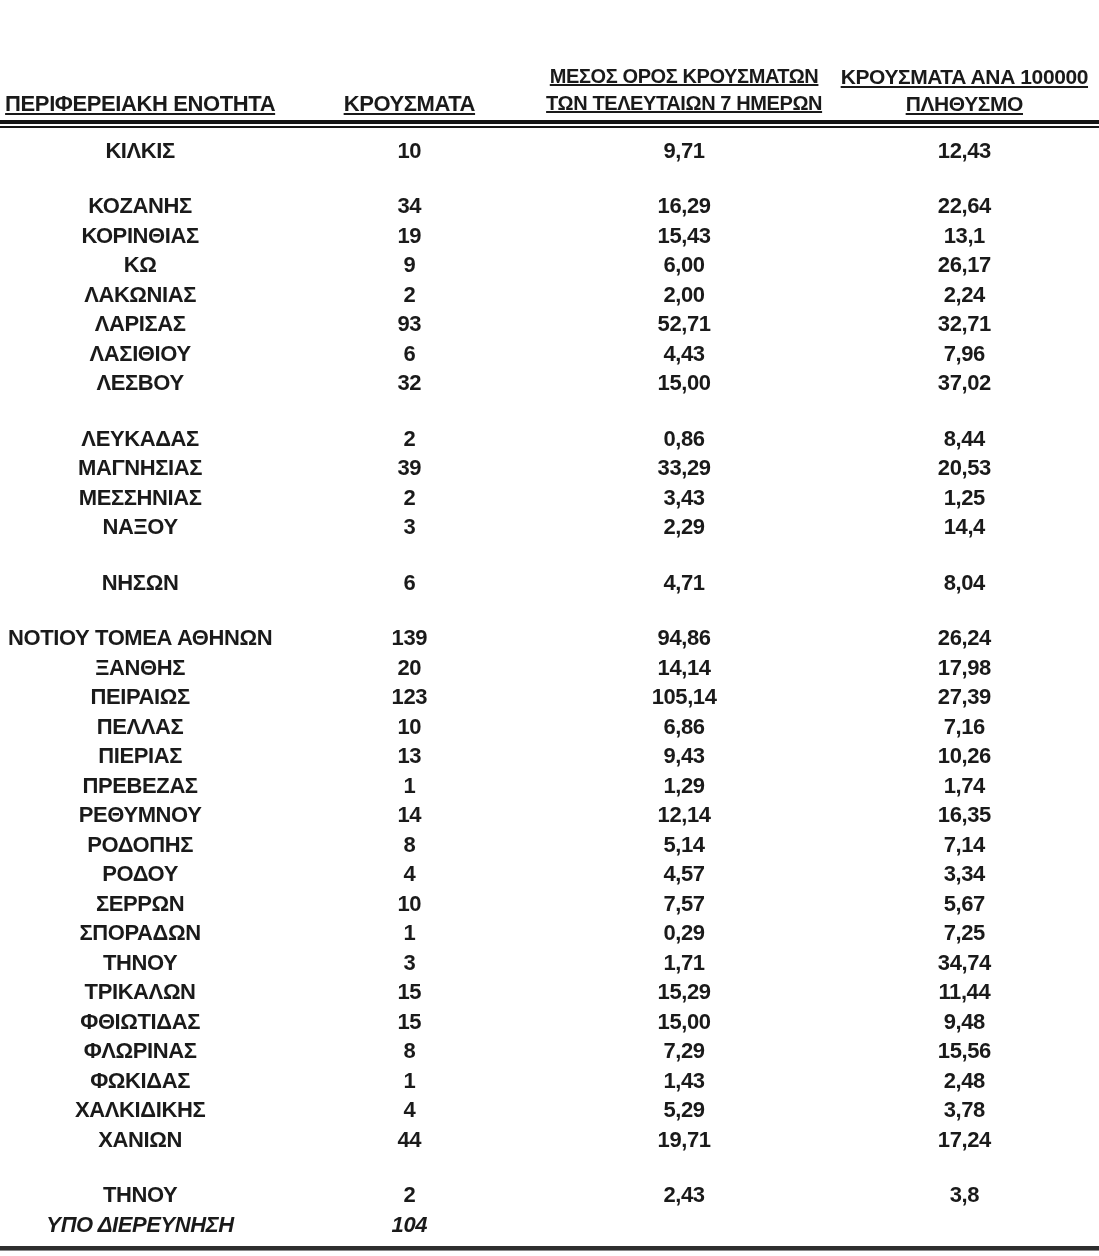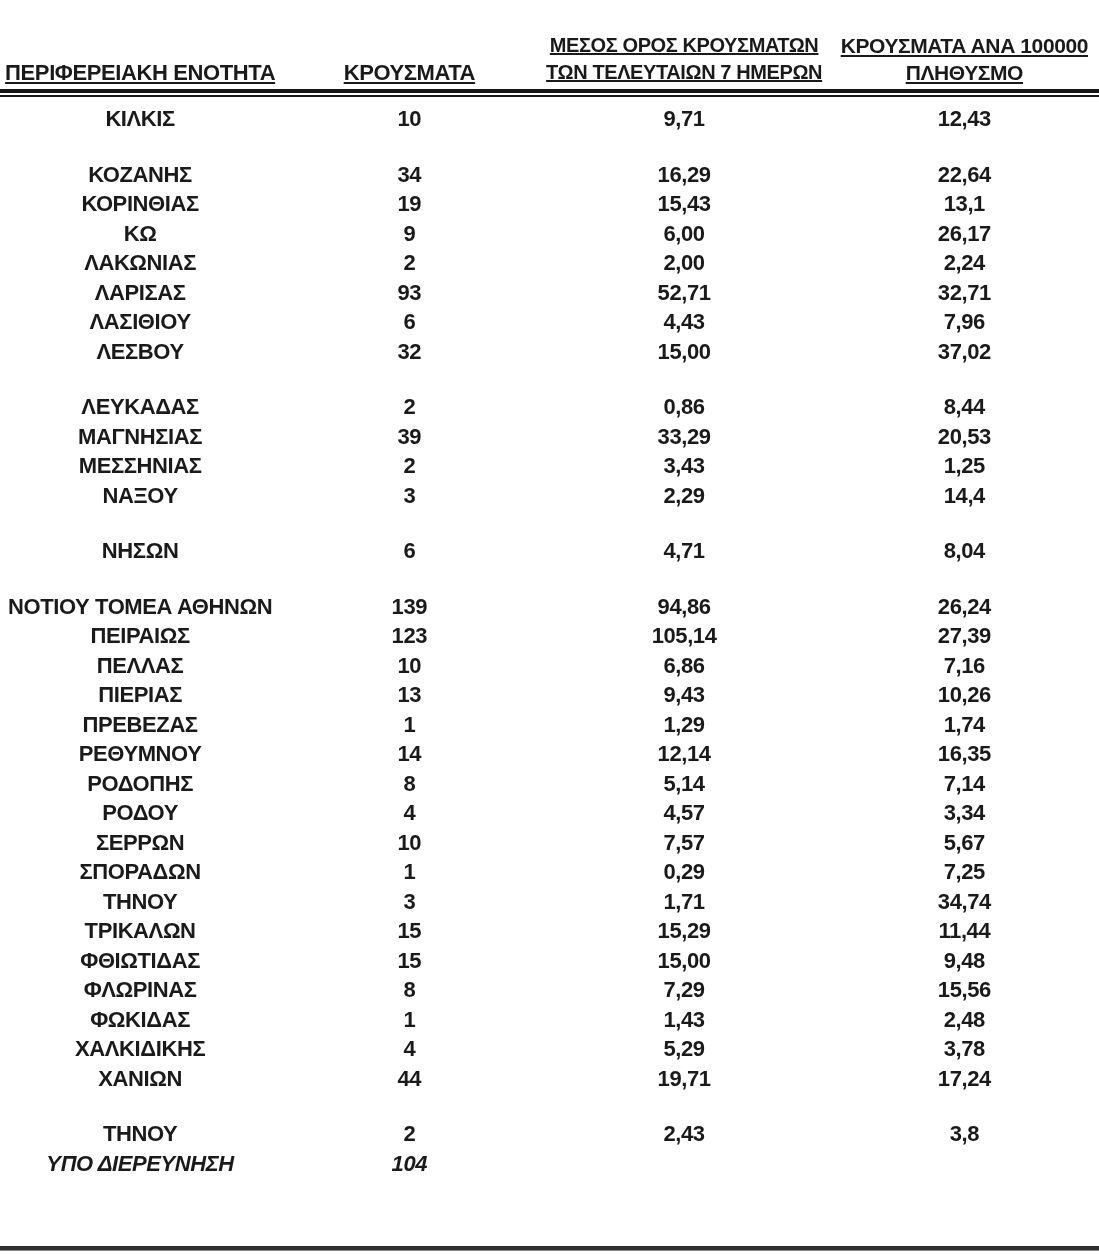--- a/index.html
+++ b/index.html
@@ -28,36 +28,36 @@
     font-weight: 700;
     font-size: 22px;
     letter-spacing: -0.4px;
     line-height: 29px;
   }
   .hdr-cell { line-height: 27px; text-decoration: underline; }
   .hdr-cell .hline { display: block; }
   .c0, .h0 { width: 25.5%; }
   .c1, .h1 { width: 23.5%; }
   .c2, .h2 { width: 26.5%; }
-  .c3, .h3 { width: 24.5%; }
+  .c3, .h3 { width: 24.5%; margin-top: 31px; }
   .h2 { font-size: 20px; }
   .h3 { font-size: 21px; }
   .header-rule {
     margin-top: 3px;
     height: 2px;
     border-top: 4px solid #161616;
     border-bottom: 2px solid #161616;
     background: #ffffff;
   }
   .tbody {
     padding-top: 7px;
   }
   .row {
     display: flex;
-    align-items: center;
+    align-items: flex-end;
     height: 29.5px;
   }
   .row.spacer {
     height: 26px;
   }
   .row.italic .cell {
     font-style: italic;
   }
   .bottom-rule {
     position: absolute;
@@ -177,20 +177,26 @@
           <div class="cell c3">8,04</div>
         </div>
         <div class="row spacer"></div>
         <div class="row">
           <div class="cell c0">ΝΟΤΙΟΥ ΤΟΜΕΑ ΑΘΗΝΩΝ</div>
           <div class="cell c1">139</div>
           <div class="cell c2">94,86</div>
           <div class="cell c3">26,24</div>
         </div>
         <div class="row">
+          <div class="cell c0">ΞΑΝΘΗΣ</div>
+          <div class="cell c1">20</div>
+          <div class="cell c2">14,14</div>
+          <div class="cell c3">17,98</div>
+        </div>
+        <div class="row">
           <div class="cell c0">ΠΕΙΡΑΙΩΣ</div>
           <div class="cell c1">123</div>
           <div class="cell c2">105,14</div>
           <div class="cell c3">27,39</div>
         </div>
         <div class="row">
           <div class="cell c0">ΠΕΛΛΑΣ</div>
           <div class="cell c1">10</div>
           <div class="cell c2">6,86</div>
           <div class="cell c3">7,16</div>

